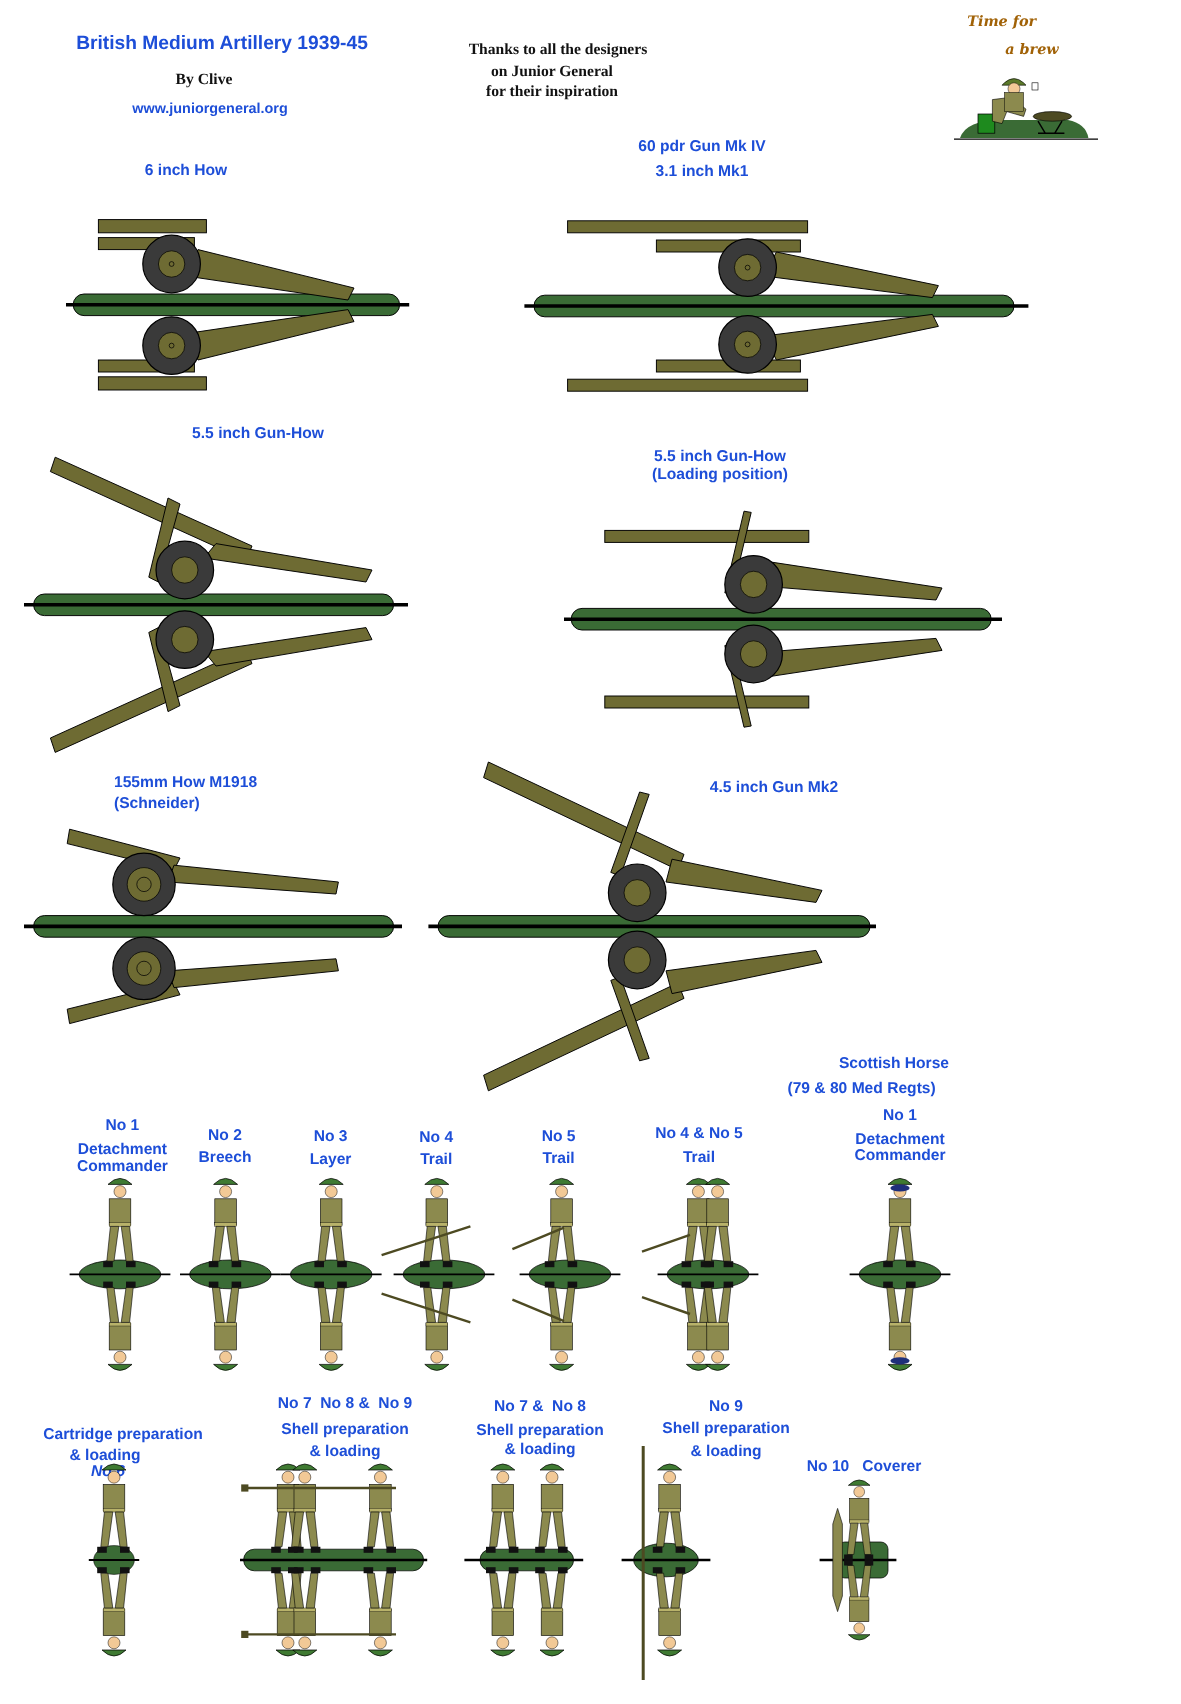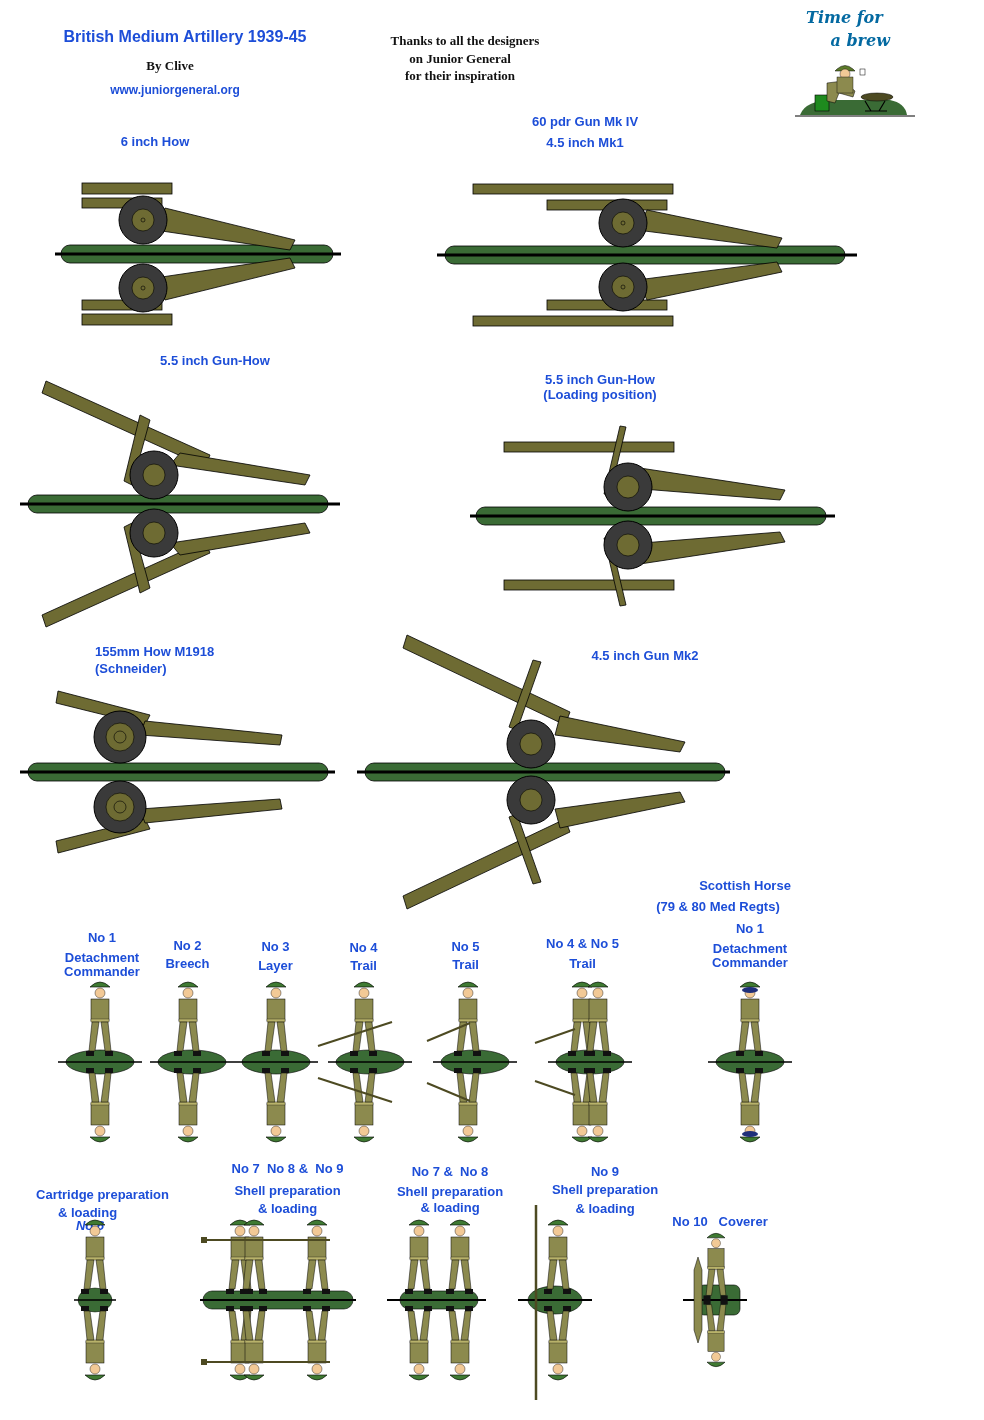--- a/index.html
+++ b/index.html
@@ -1,53 +1,53 @@
 <!DOCTYPE html>
 <html><head>
 <meta charset="utf-8">
 <style>
   html,body{margin:0;padding:0;background:#ffffff;}
   #sheet{position:relative;width:984px;height:1420px;background:#ffffff;overflow:hidden;font-family:"Liberation Sans",sans-serif;}
   .lbl{position:absolute;font-family:"Liberation Sans",sans-serif;font-weight:bold;font-size:13px;color:#1d4ed8;text-align:center;line-height:16px;white-space:pre;}
   .serif{font-family:"Liberation Serif",serif;font-weight:bold;font-size:13px;color:#111;}
-  .script{font-family:"DejaVu Serif",serif;font-style:italic;font-size:16px;color:#0369a1;}
+  .script{font-family:"DejaVu Serif",serif;font-style:italic;font-size:12px;color:#a16207;}
   .title{font-size:16px;}
   .url{font-size:12px;}
   svg{position:absolute;overflow:visible;}
 </style>
 </head>
 <body>
 
 <div id="sheet">
 
   <div class="lbl title" style="left:40px;top:29px;width:290px;">British Medium Artillery 1939-45</div>
   <div class="lbl serif" style="left:120px;top:58px;width:100px;">By Clive</div>
   <div class="lbl url" style="left:90px;top:82px;width:170px;">www.juniorgeneral.org</div>
   <div class="lbl serif" style="left:360px;top:33px;width:210px;">Thanks to all the designers</div>
   <div class="lbl serif" style="left:360px;top:51px;width:200px;">on Junior General</div>
   <div class="lbl serif" style="left:360px;top:68px;width:200px;">for their inspiration</div>
 
   <div class="lbl script" style="left:806px;top:10px;width:60px;text-align:left;">Time for</div>
-  <div class="lbl script" style="left:830px;top:33px;width:60px;text-align:right;">a brew</div>
+  <div class="lbl script" style="left:830px;top:33px;width:60px;text-align:center;">a brew</div>
   <svg style="left:795px;top:55px;" width="120" height="65" viewBox="0 0 120 65">
     <path d="M5 60 Q10 45 40 45 L95 45 Q110 48 112 60 Z" fill="#3a6b35"></path>
     <line x1="0" y1="61" x2="120" y2="61" stroke="#000" stroke-width="1"></line>
     <rect x="20" y="40" width="14" height="16" fill="#1e8a1e" stroke="#000" stroke-width="0.6"></rect>
     <path d="M32 28 L48 26 L60 36 L58 42 L44 38 L40 48 L32 46 Z" fill="#8c8a4e" stroke="#000" stroke-width="0.5"></path>
     <path d="M42 14 Q50 7 58 14 L60 16 L40 16 Z" fill="#5c7a2a" stroke="#000" stroke-width="0.5"></path>
     <circle cx="50" cy="19" r="5" fill="#f2c996" stroke="#000" stroke-width="0.4"></circle>
     <rect x="42" y="22" width="16" height="16" fill="#8c8a4e" stroke="#000" stroke-width="0.4"></rect>
     <rect x="65" y="14" width="5" height="6" fill="#fff" stroke="#000" stroke-width="0.5"></rect>
     <ellipse cx="82" cy="42" rx="16" ry="4" fill="#4d4a22" stroke="#000" stroke-width="0.5"></ellipse>
     <path d="M70 46 L76 56 M90 46 L84 56 M70 56 L92 56" stroke="#000" stroke-width="1.2"></path>
   </svg>
 
   <div class="lbl" style="left:105px;top:134px;width:100px;">6 inch How</div>
   <div class="lbl" style="left:520px;top:114px;width:130px;">60 pdr Gun Mk IV</div>
-  <div class="lbl" style="left:520px;top:135px;width:130px;">4.5 inch Mk1</div>
+  <div class="lbl" style="left:520px;top:135px;width:130px;">3.1 inch Mk1</div>
   <div class="lbl" style="left:150px;top:353px;width:130px;">5.5 inch Gun-How</div>
   <div class="lbl" style="left:530px;top:372px;width:140px;">5.5 inch Gun-How</div>
   <div class="lbl" style="left:530px;top:387px;width:140px;">(Loading position)</div>
   <div class="lbl" style="left:95px;top:644px;width:140px;text-align:left;">155mm How M1918</div>
   <div class="lbl" style="left:95px;top:661px;width:140px;text-align:left;">(Schneider)</div>
   <div class="lbl" style="left:558px;top:648px;width:120px;margin-left:27px;">4.5 inch Gun Mk2</div>
 
   <svg style="left:55px;top:170px;" width="290" height="160" viewBox="0 0 290 160">
     <g>
       <rect x="6" y="75" width="272" height="18" rx="9" fill="#3a6b35" stroke="#000" stroke-width="0.8"></rect>

